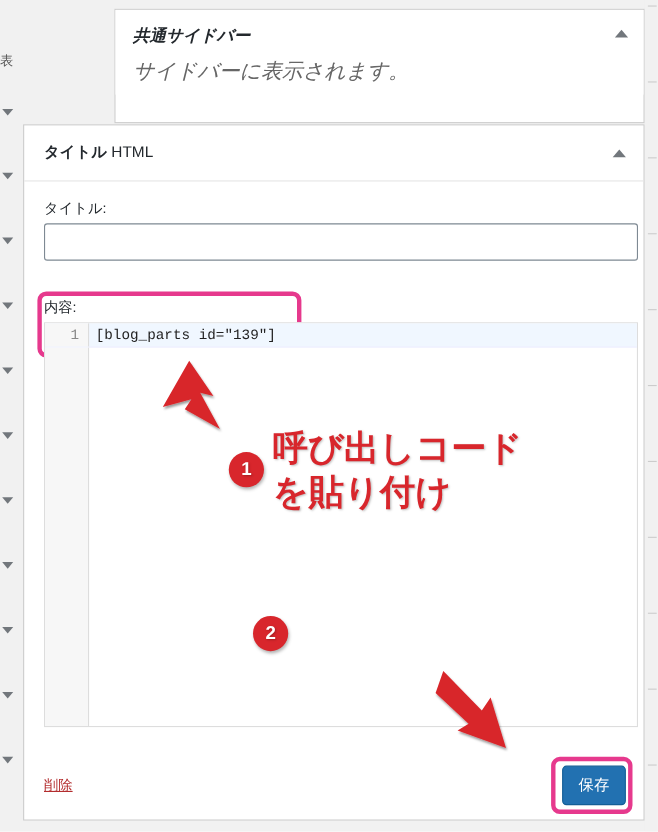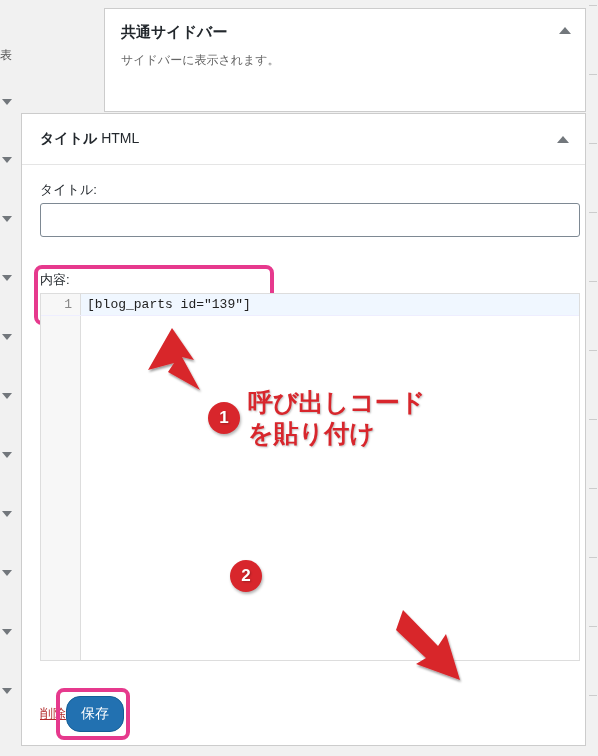--- a/index.html
+++ b/index.html
@@ -73,21 +73,21 @@
     border-bottom: 7px solid #72777c;
     cursor: pointer;
   }
   .panel-title {
     font-size: 15px;
     font-weight: 600;
     color: #23282d;
   }
   .panel-subtitle {
     margin-top: 10px;
-    font-size: 12px;
+    font-size: 19px;
     color: #666;
   }
   .widget-panel {
     position: absolute;
     left: 21px;
     right: 12px;
     top: 113px;
     bottom: 10px;
     background: #fff;
     border: 1px solid #ccc;
@@ -187,33 +187,34 @@
     width: 40px;
     background: #f7f7f7;
     border-right: 1px solid #ddd;
   }
   .widget-footer {
     position: absolute;
     left: 18px;
     right: 16px;
     bottom: 14px;
     display: flex;
+    justify-content: space-between;
     align-items: center;
   }
   .delete-link {
     color: #b32d2e;
     text-decoration: underline;
     font-size: 13px;
     cursor: pointer;
   }
   .save-button {
     background: #2271b1;
     color: #fff;
     border: 1px solid #135e96;
-    border-radius: 14px;
+    border-radius: 4px;
     padding: 8px 14px;
     font-size: 14px;
     cursor: pointer;
   }
   .save-highlight {
     position: absolute;
     right: -6px;
     bottom: -8px;
     width: 74px;
     height: 52px;
@@ -236,21 +237,21 @@
   }
   .anno {
     position: absolute;
     color: #d8262c;
     font-weight: 700;
     text-shadow: 1px 1px 2px rgba(0,0,0,0.25);
     display: flex;
     align-items: center;
   }
   .anno-text {
-    font-size: 25px;
+    font-size: 32px;
     line-height: 1.25;
     margin-left: 8px;
   }
   .arrow-svg {
     position: absolute;
     pointer-events: none;
   }
 </style>
 </head>
 <body>
@@ -277,21 +278,21 @@
   <div class="right-tick" style="top:212px;"></div>
   <div class="right-tick" style="top:281px;"></div>
   <div class="right-tick" style="top:350px;"></div>
   <div class="right-tick" style="top:419px;"></div>
   <div class="right-tick" style="top:488px;"></div>
   <div class="right-tick" style="top:557px;"></div>
   <div class="right-tick" style="top:626px;"></div>
   <div class="right-tick" style="top:695px;"></div>
 </div>
 
-<div class="panel-row" style="top:8px; height:104px;">
+<div class="panel-row" style="top:8px; height:104px;font-style:italic;">
   <div class="panel-header">
     <div class="panel-title">共通サイドバー</div>
     <div class="toggle"></div>
     <div class="panel-subtitle">サイドバーに表示されます。</div>
   </div>
 </div>
 
 <div class="widget-panel">
   <div class="widget-header">
     <span class="widget-title-text">

